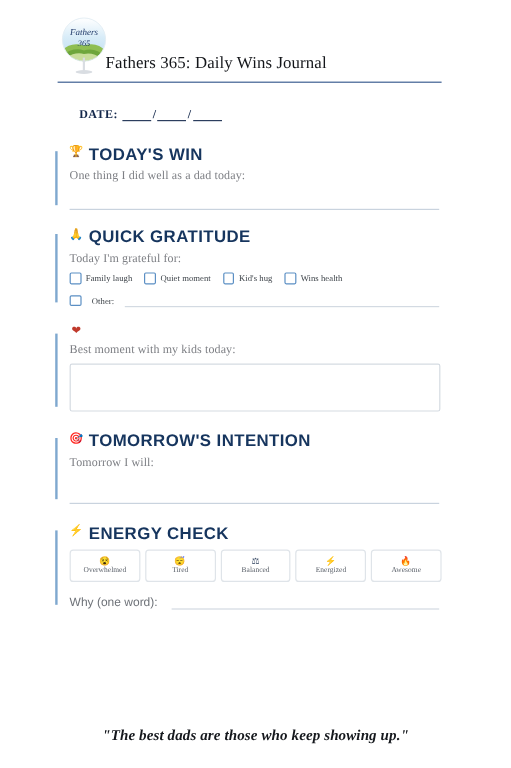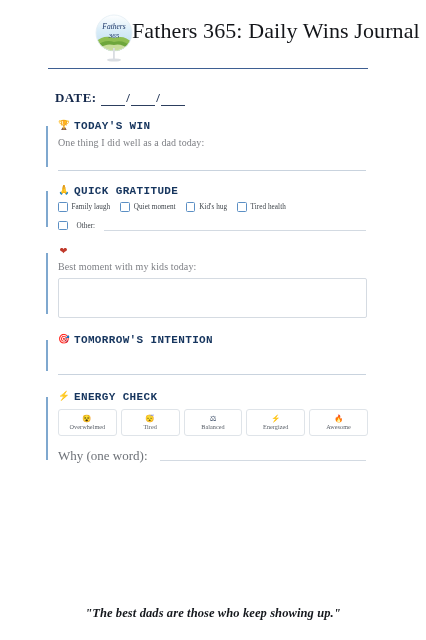--- a/index.html
+++ b/index.html
@@ -23,57 +23,56 @@
     box-sizing: border-box;
     background: #ffffff;
   }
 
   
   .header {
     position: relative;
     height: 62px;
     padding-left: 46px;
     display: flex;
-    align-items: center;
-    margin-left: 44px;
+    align-items: flex-end;
   }
   .logo {
     position: absolute;
     left: 48px;
     top: 14px;
     width: 44px;
     height: 48px;
     z-index: 3;
   }
   .doc-title {
     margin-left: 42px;
     font-family: "Liberation Serif", serif;
-    font-size: 22px;
+    font-size: 14px;
     font-weight: 400;
     letter-spacing: 0.1px;
     color: #14161a;
     white-space: nowrap;
   }
   .header-rule {
     position: absolute;
     left: 48px;
     right: 58px;
     top: 68px;
     height: 0;
     border-top: 1.6px solid #3e5f92;
     z-index: 1;
   }
 
   
   .date-row {
     position: absolute;
-    left: 55px;
+    left: 66px;
     top: 90px;
     font-family: "Liberation Serif", serif;
-    font-size: 13px;
+    font-size: 10px;
     font-weight: bold;
     letter-spacing: 0.4px;
     color: #14284b;
   }
   .date-row .blank {
     display: inline-block;
     border-bottom: 1px solid #2c3e5e;
     width: 24px;
     margin: 0 1px;
     vertical-align: bottom;
@@ -109,22 +108,22 @@
     margin-bottom: 5px;
   }
   .sec-ico {
     font-size: 9.5px;
     line-height: 1;
     display: inline-block;
     width: 11px;
     text-align: center;
   }
   .sec-title {
-    font-family: Liberation Mono, monospace;
-    font-size: 11px;
+    font-family: Liberation Sans, sans-serif;
+    font-size: 14px;
     font-weight: bold;
     letter-spacing: 0.35px;
     color: #16355e;
     white-space: nowrap;
   }
   .sec-prompt {
     font-family: "Liberation Serif", serif;
     font-size: 10px;
     color: #7d7f84;
     margin-bottom: 6px;
@@ -215,22 +214,22 @@
     font-size: 6.2px;
     color: #5a6069;
     letter-spacing: 0.05px;
   }
   .why-row {
     display: flex;
     align-items: center;
     margin-top: 12px;
   }
   .why-label {
-    font-family: Liberation Serif, serif;
-    font-size: 13px;
+    font-family: Liberation Sans, sans-serif;
+    font-size: 10px;
     color: #6e7278;
     white-space: nowrap;
   }
   .why-line {
     flex: 1 1 auto;
     border-bottom: 0.9px solid #d3dae2;
     height: 9px;
     margin-left: 12px;
     margin-right: 2px;
   }
@@ -303,36 +302,37 @@
       <div class="sec-prompt">One thing I did well as a dad today:</div>
       <div class="write-line"></div>
     </div>
 
     <div class="section" style="margin-bottom:16px;">
       <div class="bar"></div>
       <div class="sec-head">
         <span class="sec-ico">🙏</span>
         <span class="sec-title">QUICK GRATITUDE</span>
       </div>
+      <div class="sec-prompt">Today I'm grateful for:</div>
       <div class="cb-row">
         <label class="cb-item">
           <span class="cbox"></span>
           <span class="cb-label">Family laugh</span>
         </label>
         <label class="cb-item">
           <span class="cbox"></span>
           <span class="cb-label">Quiet moment</span>
         </label>
         <label class="cb-item">
           <span class="cbox"></span>
           <span class="cb-label">Kid's hug</span>
         </label>
         <label class="cb-item">
           <span class="cbox"></span>
-          <span class="cb-label">Tired health</span>
+          <span class="cb-label">Wins health</span>
         </label>
       </div>
       <div class="other-row">
         <span class="cbox"></span>
         <span class="cb-label">Other:</span>
         <span class="other-line"></span>
       </div>
     </div>
 
     <div class="section" style="margin-bottom:16px;">
@@ -343,20 +343,21 @@
       <div class="sec-prompt">Best moment with my kids today:</div>
       <div class="textbox"></div>
     </div>
 
     <div class="section" style="margin-bottom:16px;">
       <div class="bar"></div>
       <div class="sec-head">
         <span class="sec-ico">🎯</span>
         <span class="sec-title">TOMORROW'S INTENTION</span>
       </div>
+      <div class="sec-prompt">Tomorrow I will:</div>
       <div class="write-line" style="margin-top:12px;"></div>
     </div>
 
     <div class="section">
       <div class="bar"></div>
       <div class="sec-head">
         <span class="sec-ico" style="color:#e8a33d;">⚡</span>
         <span class="sec-title">ENERGY CHECK</span>
       </div>
       <div class="energy-cards">

